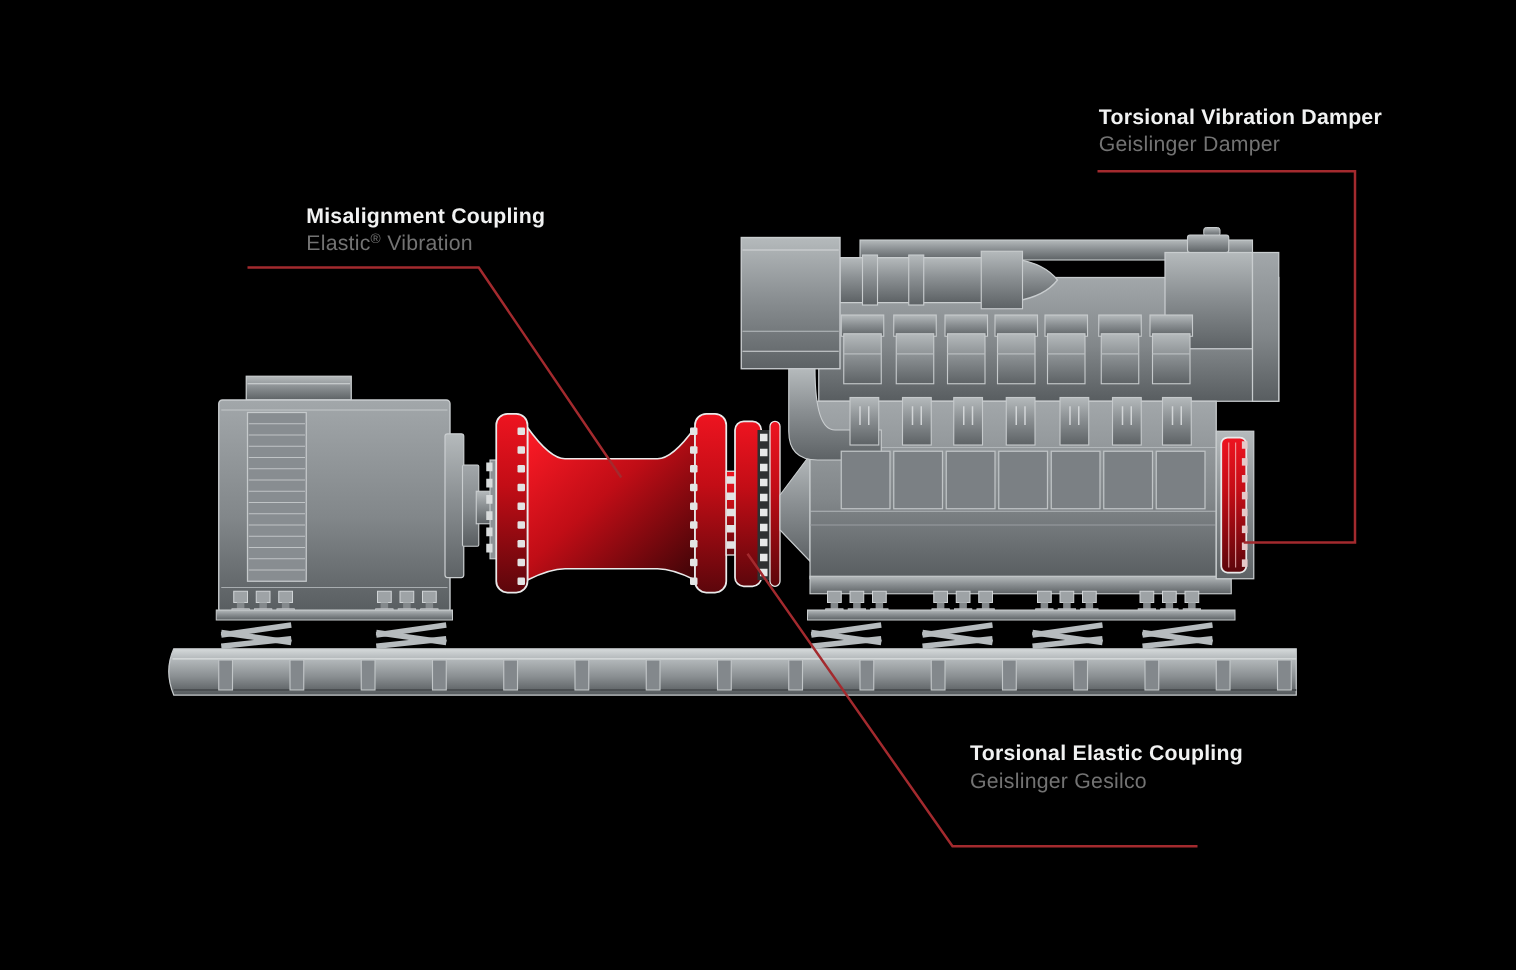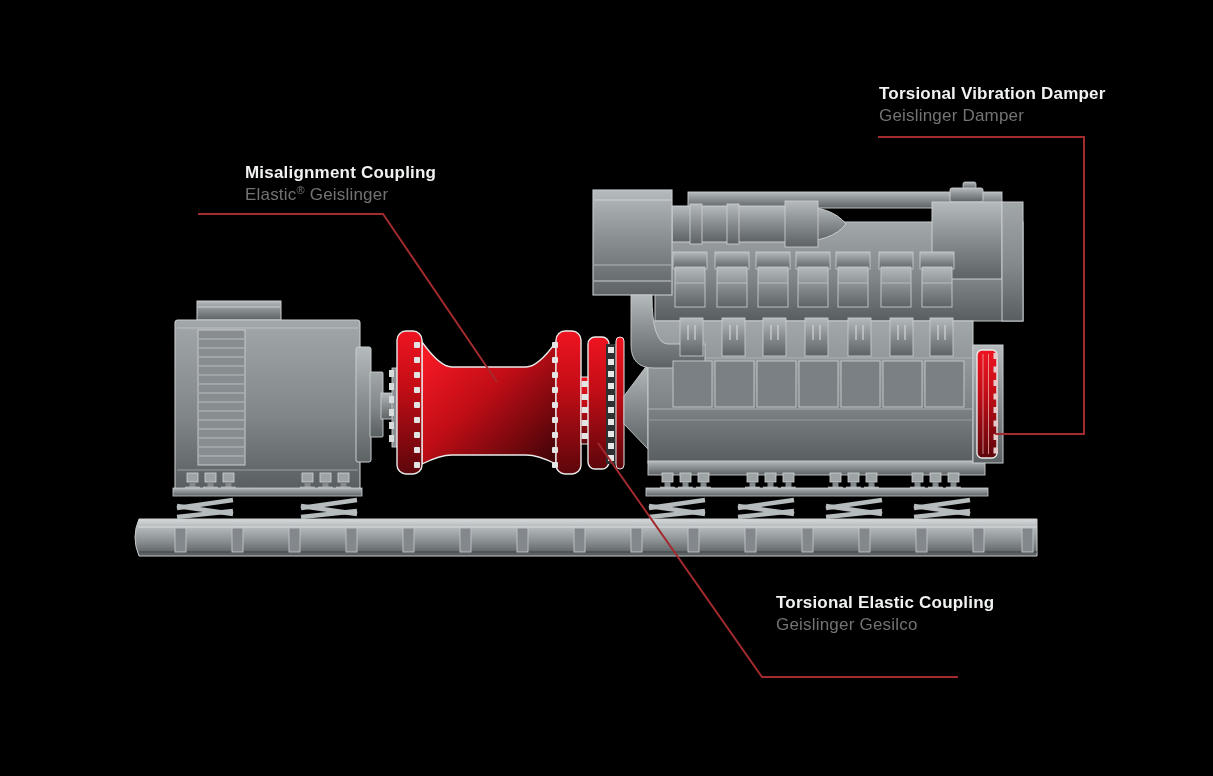--- a/index.html
+++ b/index.html
@@ -304,21 +304,21 @@
   </g>
 </svg>
 
 <div class="callout" style="left:879px;top:83px;">
   <span class="title">Torsional Vibration Damper</span>
   <span class="subtitle">Geislinger Damper</span>
 </div>
 
 <div class="callout" style="left:197px;top:162px;margin-left:48px;">
   <span class="title">Misalignment Coupling</span>
-  <span class="subtitle"><span>Elastic</span><span class="reg">®</span><span> Geislinger</span></span>
+  <span class="subtitle"><span>Elastic</span><span class="reg">®</span><span> Vibration</span></span>
 </div>
 
 <div class="callout" style="left:776px;top:592px;">
   <span class="title">Torsional Elastic Coupling</span>
   <span class="subtitle">Geislinger Gesilco</span>
 </div>
 
 </div>
 
 </body></html>

